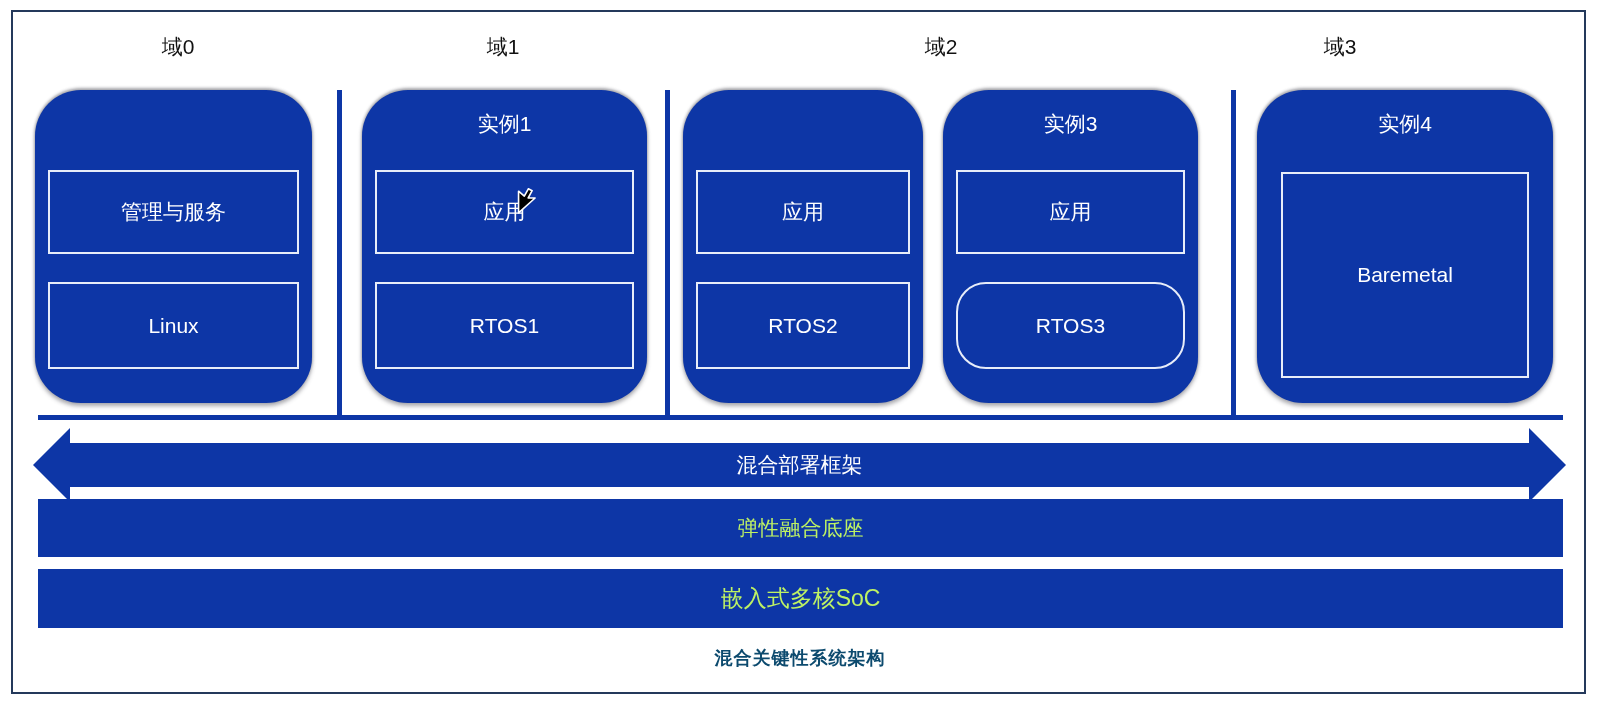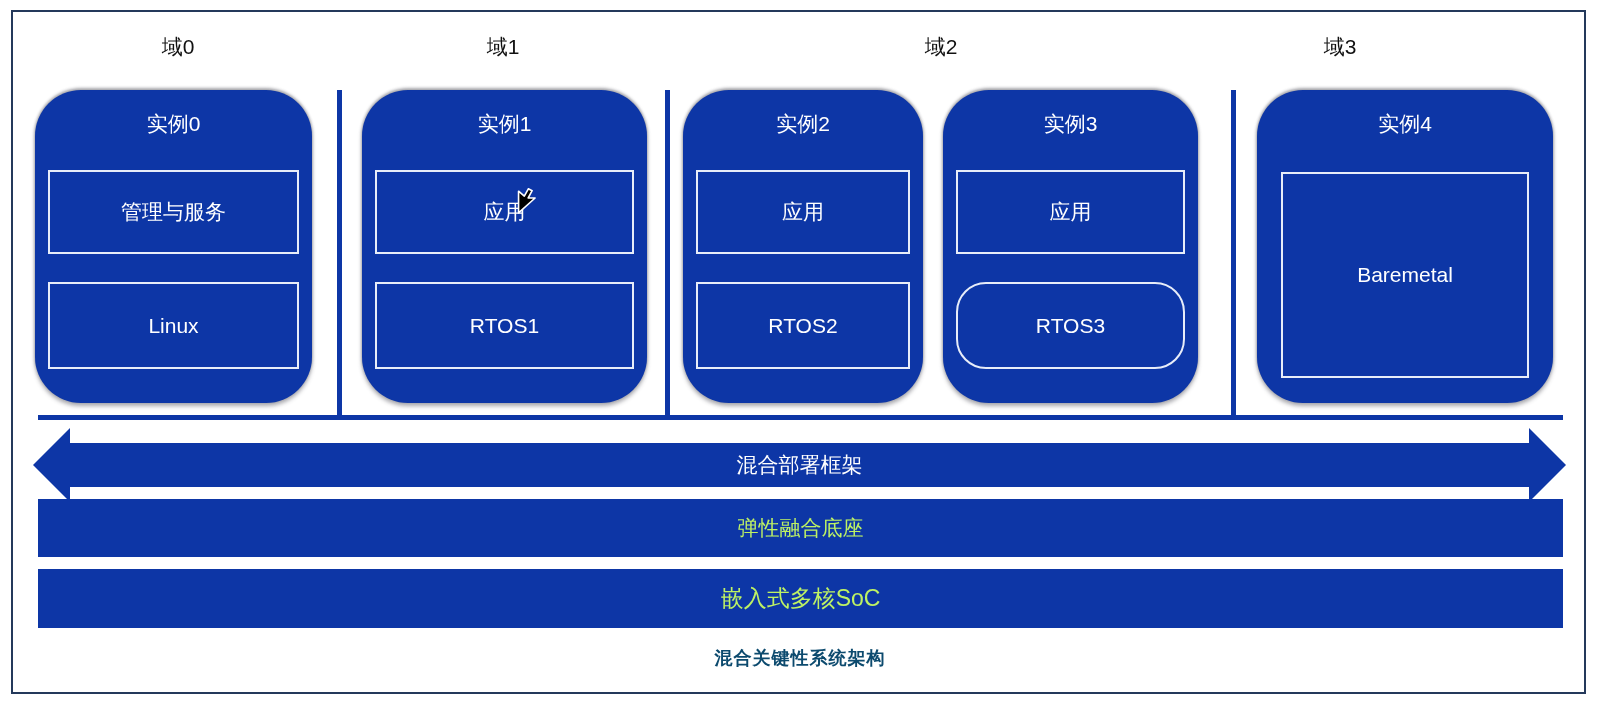--- a/index.html
+++ b/index.html
@@ -60,33 +60,31 @@
 <div class="stage">
 
   <div class="frame"></div>
 
   <div class="domain-label" style="left:178px;">域0</div>
   <div class="domain-label" style="left:503px;">域1</div>
   <div class="domain-label" style="left:941px;">域2</div>
   <div class="domain-label" style="left:1340px;">域3</div>
 
   <div class="inst" style="left:35px;width:277px;">
-    <div class="inst-title">实例0</div>
     <div class="blk" style="left:13px;right:13px;top:80px;height:80px;">管理与服务</div>
     <div class="blk" style="left:13px;right:13px;top:192px;height:83px;">Linux</div>
   </div>
 
   <div class="inst" style="left:362px;width:285px;">
     <div class="inst-title">实例1</div>
     <div class="blk" style="left:13px;right:13px;top:80px;height:80px;">应用</div>
     <div class="blk" style="left:13px;right:13px;top:192px;height:83px;">RTOS1</div>
   </div>
 
   <div class="inst" style="left:683px;width:240px;">
-    <div class="inst-title">实例2</div>
     <div class="blk" style="left:13px;right:13px;top:80px;height:80px;">应用</div>
     <div class="blk" style="left:13px;right:13px;top:192px;height:83px;">RTOS2</div>
   </div>
 
   <div class="inst" style="left:943px;width:255px;">
     <div class="inst-title">实例3</div>
     <div class="blk" style="left:13px;right:13px;top:80px;height:80px;">应用</div>
     <div class="blk" style="left:13px;right:13px;top:192px;height:83px;border-radius:30px;">RTOS3</div>
   </div>
 

